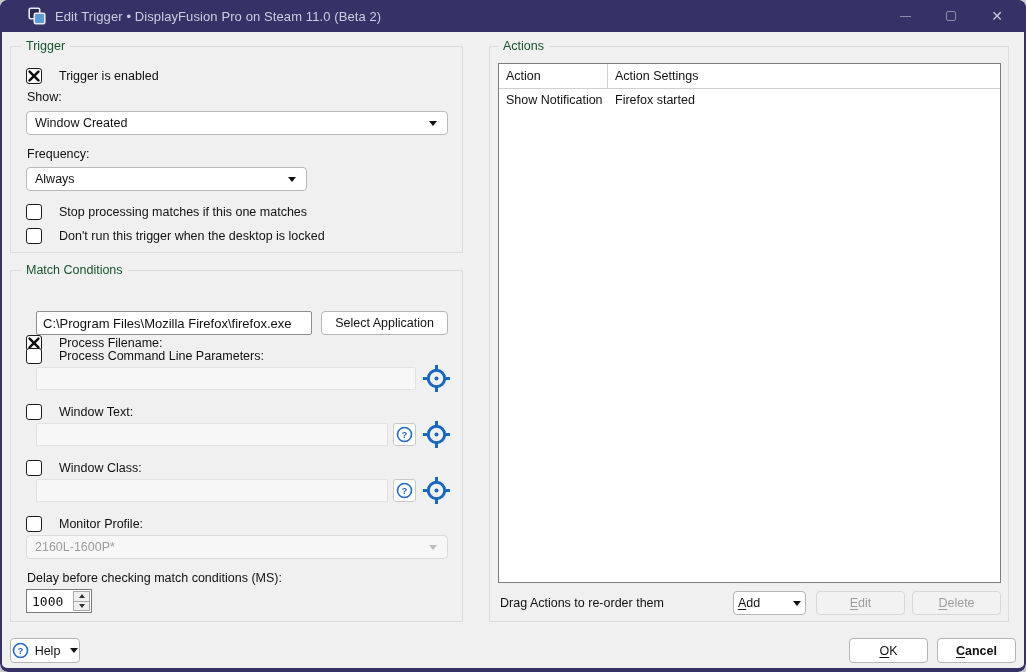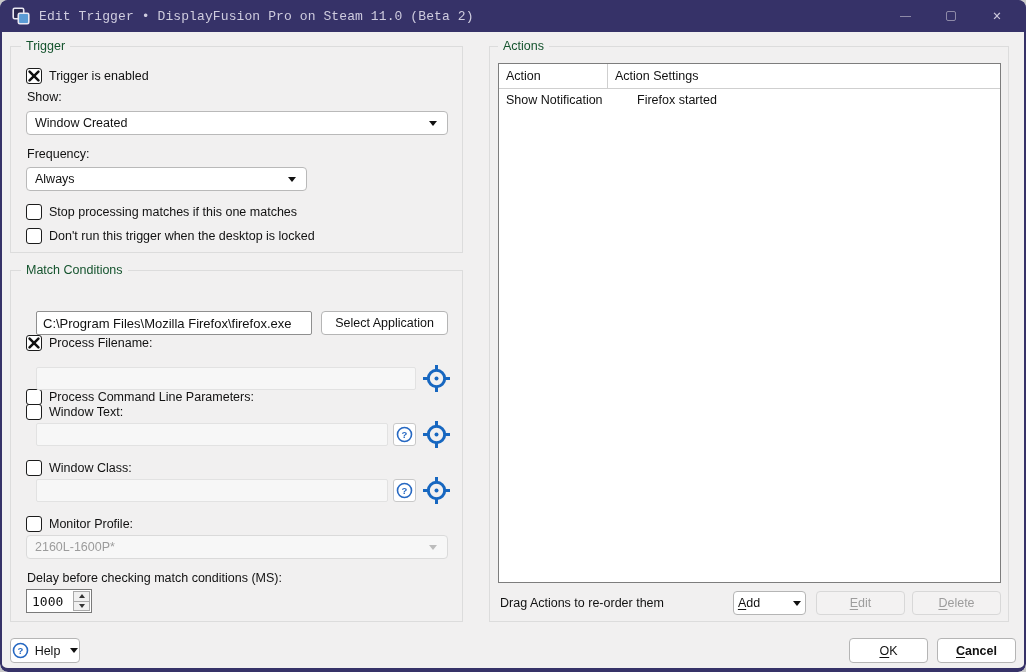--- a/index.html
+++ b/index.html
@@ -20,39 +20,38 @@
     border-bottom-width: 4px;
     border-radius: 8px;
     pointer-events: none;
     z-index: 60;
   }
   
   .titlebar {
     position: absolute; left:0; top:0; right:0; height: 32px;
     background: #363268;
     display: flex; align-items: center;
-    padding-left: 12px;
+    padding-left: 28px;
     color: #cfccdf;
-    font-family: Liberation Mono, monospace;
   }
   .app-icon { width:18px; height:18px; margin-right:9px; flex:0 0 auto; }
   .title-text { font-size: 13px; letter-spacing: .1px; white-space: nowrap; }
   .win-controls { position:absolute; right:6px; top:0; height:32px; display:flex; }
   .win-btn { width:46px; height:32px; display:flex; align-items:center; justify-content:center; }
   .glyph-min { width:11px; height:1px; background:#8e8aa8; }
   .glyph-max { width:10px; height:10px; border:1px solid #8e8aa8; border-radius:2px; }
   .glyph-close { color:#cdc9dd; font-size:14px; line-height:1; }
   
   .gb { position:absolute; border:1px solid #dcdcdc; background:transparent; }
   .gb-label {
     position:absolute; top:-8px; left:10px;
     background:#f1f0f0; padding:0 5px; color:#14532d;
   }
   
-  .cbrow { position:absolute; display:flex; align-items:center; gap:7px; height:17px; }
+  .cbrow { position:absolute; display:flex; align-items:center; gap:17px; height:17px; }
   .cb {
     width:16px; height:16px; background:#fff;
     border:1.6px solid #1c1c1c; border-radius:3px;
     display:flex; align-items:center; justify-content:center; flex:0 0 auto;
   }
   .cb svg { display:none; width:12px; height:12px; }
   .cb.checked svg { display:block; }
   .cb-label { white-space:nowrap; }
   
   .lbl { position:absolute; height:16px; line-height:16px; white-space:nowrap; }
@@ -121,21 +120,21 @@
   .atable-header {
     display:grid; grid-template-columns:109px 1fr; height:25px;
     border-bottom:1px solid #cfcfcf;
   }
   .atable-header .hcell {
     display:flex; align-items:center; padding-left:7px;
     border-right:1px solid #cfcfcf;
   }
   .atable-header .hcell:last-child { border-right:none; }
   .atable-row {
-    display:grid; grid-template-columns:109px 1fr; height:22px;gap:22px;
+    display:grid; grid-template-columns:109px 1fr; height:22px;
   }
   .atable-row .cell { display:flex; align-items:center; padding-left:7px; white-space:nowrap; }
 </style>
 </head>
 <body>
 
 <div class="window">
 
   <div class="titlebar">
     <svg class="app-icon" viewBox="0 0 18 18">
@@ -205,21 +204,21 @@
           <path d="M1.6 1.6 L10.4 10.4 M10.4 1.6 L1.6 10.4" stroke="#111" stroke-width="2.5" stroke-linecap="round" fill="none"></path>
         </svg>
     </span>
     <span class="cb-label">Process Filename:</span>
   </div>
   <div class="tinput" style="left:36px; top:311px; width:276px;">C:\Program Files\Mozilla Firefox\firefox.exe</div>
   <div class="btn" style="left:321px; top:311px; width:127px; height:24px;">
     <span>Select Application</span>
   </div>
 
-  <div class="cbrow" style="left:26px; top:347px;margin-top:41px;">
+  <div class="cbrow" style="left:26px; top:347px;">
     <span class="cb">
       
     </span>
     <span class="cb-label">Process Command Line Parameters:</span>
   </div>
   <div class="tinput disabled" style="left:36px; top:367px; width:380px;"></div>
   <svg class="crosshair" style="left:422px; top:364px;" viewBox="0 0 29 29">
     <circle cx="14.5" cy="14.5" r="8.2" fill="none" stroke="#1767c0" stroke-width="3"></circle>
     <line x1="14.5" y1="1" x2="14.5" y2="7.2" stroke="#1767c0" stroke-width="3"></line>
     <line x1="14.5" y1="21.8" x2="14.5" y2="28" stroke="#1767c0" stroke-width="3"></line>

